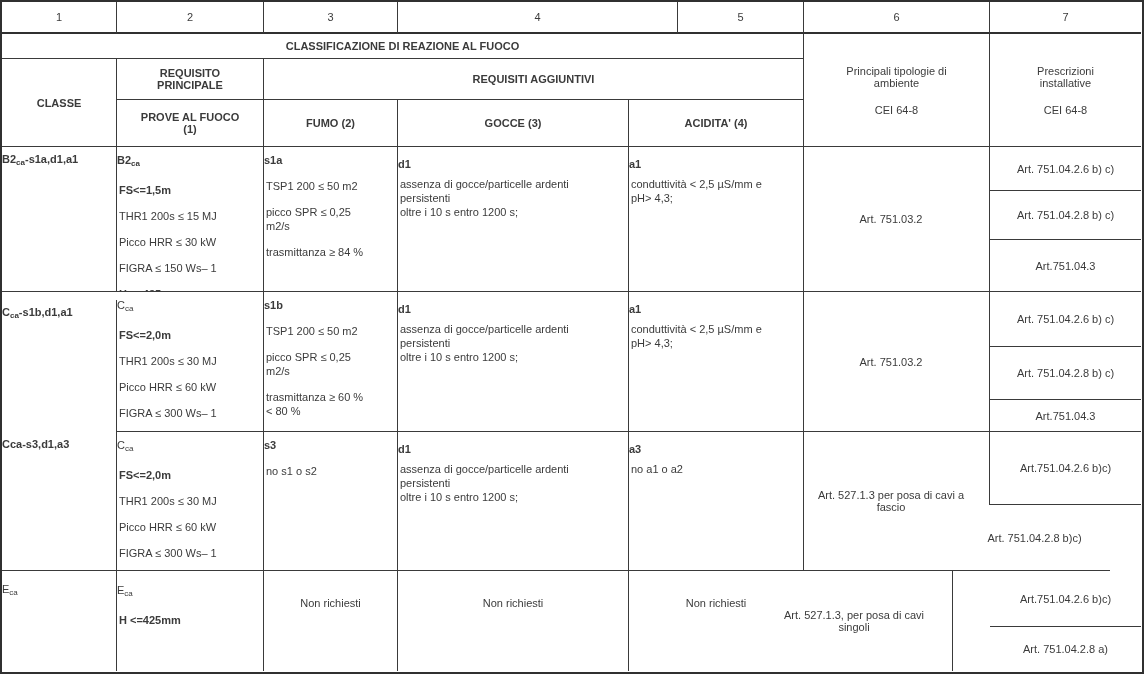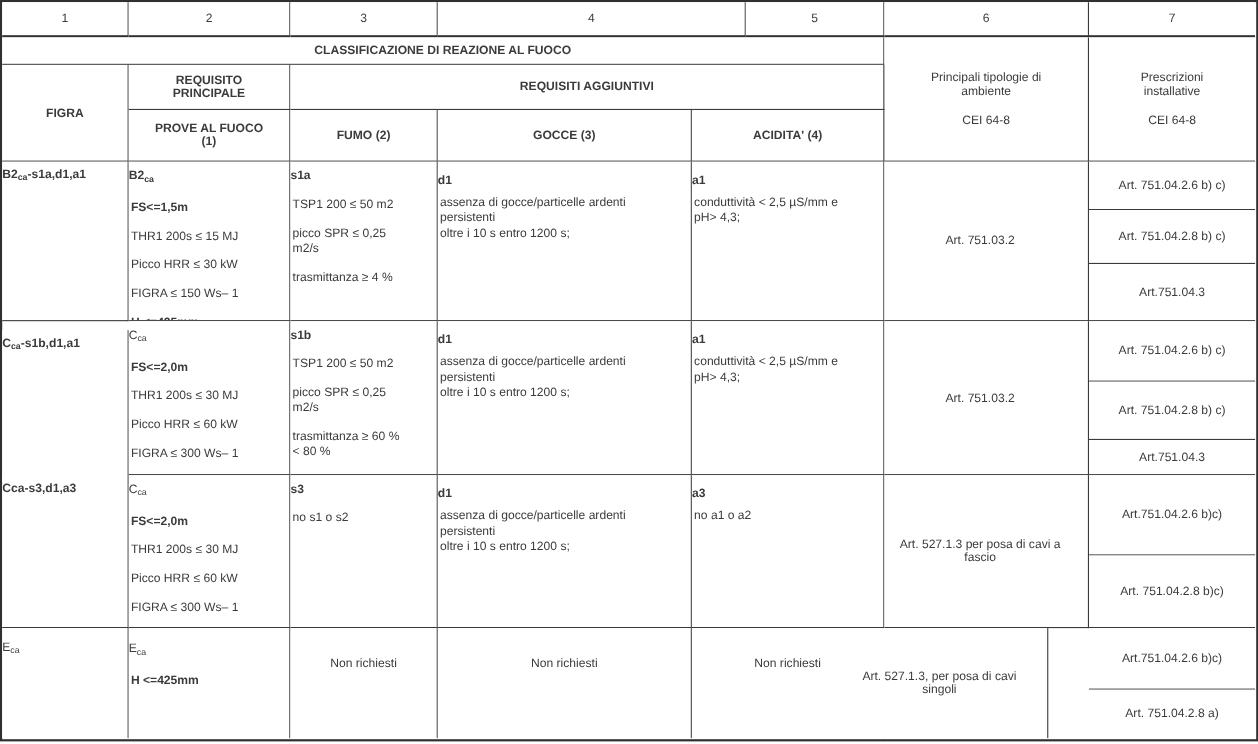--- a/index.html
+++ b/index.html
@@ -70,21 +70,21 @@
       <div class="pre">Principali tipologie di
 ambiente</div>
       <div class="gap">CEI 64-8</div>
     </div>
     <div class="c vc nr" style="left:988px;top:32px;width:151px;height:113px">
       <div class="pre">Prescrizioni
 installative</div>
       <div class="gap">CEI 64-8</div>
     </div>
     <div class="c vc b" style="left:0;top:57px;width:115px;height:88px">
-        <span>FIGRA</span>
+        <span>CLASSE</span>
       </div>
     <div class="c vc b pre" style="left:115px;top:57px;width:147px;height:41px"><span class="pre">REQUISITO
 PRINCIPALE</span></div>
     <div class="c vc b" style="left:262px;top:57px;width:540px;height:41px">
         <span>REQUISITI AGGIUNTIVI</span>
       </div>
     <div class="c vc b" style="left:115px;top:98px;width:147px;height:47px">
         <span class="pre">PROVE AL FUOCO
 (1)</span>
       </div>
@@ -107,21 +107,21 @@
       <div class="ln">THR1 200s ≤ 15 MJ</div>
       <div class="ln">Picco HRR ≤ 30 kW</div>
       <div class="ln">FIGRA ≤ 150 Ws– 1</div>
       <div class="ln b">H &lt;=425mm</div>
     </div>
     <div class="c tp" style="left:262px;top:145px;width:134px;height:145px">
       <div class="ttl">s1a</div>
       <div class="ln">TSP1 200 ≤ 50 m2</div>
       <div class="ln">picco SPR ≤ 0,25
 m2/s</div>
-      <div class="ln">trasmittanza ≥ 4 %</div>
+      <div class="ln">trasmittanza ≥ 84 %</div>
     </div>
     <div class="c tp" style="left:396px;top:145px;width:231px;height:145px">
       <div class="ttl2">d1</div>
       <div class="lt">assenza di gocce/particelle ardenti
 persistenti
 oltre i 10 s entro 1200 s;</div>
     </div>
     <div class="c tp" style="left:627px;top:145px;width:175px;height:145px">
       <div class="ttl2">a1</div>
       <div class="lt">conduttività &lt; 2,5 µS/mm e
@@ -208,21 +208,21 @@
       <div class="ttl2">a3</div>
       <div class="lt">no a1 o a2</div>
     </div>
     <div class="c vc pad" style="left:802px;top:430px;width:186px;height:139px">
         <span class="pre">Art. 527.1.3 per posa di cavi a
 fascio</span>
       </div>
     <div class="c vc nr" style="left:988px;top:430px;width:151px;height:73px">
         <span>Art.751.04.2.6 b)c)</span>
       </div>
-    <div class="c vc nr" style="left:988px;top:503px;width:151px;height:66px">
+    <div class="c vc nr" style="left:957px;top:503px;width:151px;height:66px">
         <span>Art. 751.04.2.8 b)c)</span>
       </div>
 
     <div class="c tp pt12 nb" style="left:0;top:569px;width:115px;height:100px">
       <span>E</span><span class="sub">ca</span><span></span>
     </div>
     <div class="c tp pt12 nb" style="left:115px;top:569px;width:147px;height:100px">
       <div class="ttl rg"><span>E</span><span class="sub">ca</span></div>
       <div class="ln b">H &lt;=425mm</div>
     </div>

